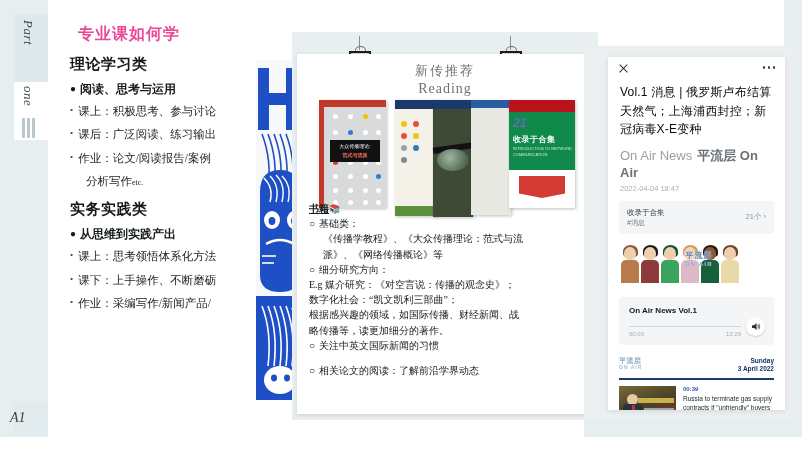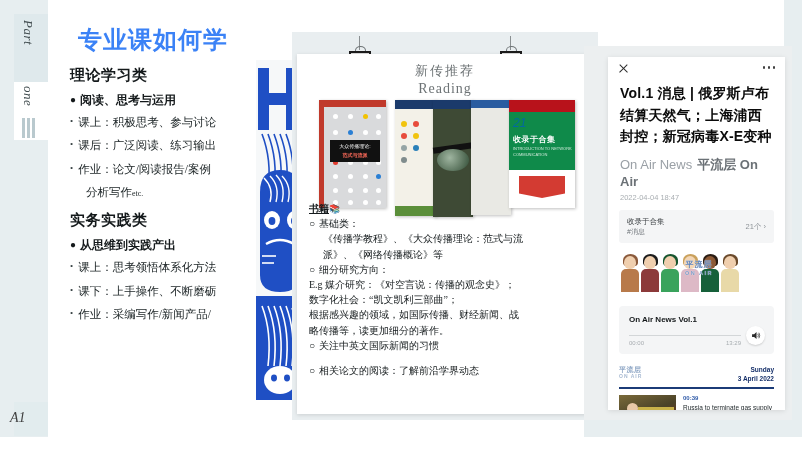--- a/index.html
+++ b/index.html
@@ -54,22 +54,22 @@
     font-family:"Liberation Serif","DejaVu Serif",serif;
     font-style:italic;font-size:14px;color:#404040;
   }
   
   .col-left{
     position:absolute;left:70px;top:16px;width:180px;
     font-family:"Liberation Serif","DejaVu Serif",serif;
     color:#1d2426;
   }
   .h-main{
-    font-size:24px;font-weight:700;letter-spacing:1px;
-    margin:8px 0 8px 8px;color:#3b82f6;
+    font-size:16px;font-weight:700;letter-spacing:1px;
+    margin:8px 0 8px 8px;color:#ec4899;
   }
   .h-sub{
     font-size:15px;font-weight:700;letter-spacing:.5px;
     margin:10px 0 7px 0;color:#14191b;
   }
   .b-lead{
     font-size:12px;font-weight:700;margin:6px 0 4px 0;color:#14191b;
     display:flex;align-items:flex-start;gap:4px;line-height:1.35;
   }
   .b-lead .dot{font-size:10px;line-height:1.5;}
@@ -139,21 +139,21 @@
   .bk3{left:120px;width:40px;height:108px;background:#3e4a35;border-top:9px solid #1b3a6b;}
   .bk3 .globe{
     position:absolute;left:4px;top:40px;width:32px;height:22px;border-radius:50%;
     background:radial-gradient(circle at 40% 40%,#9fb5a0,#2f4a33);
   }
   .bk3 .slash{position:absolute;left:0;top:36px;width:40px;height:6px;background:#111;transform:rotate(-8deg);}
   .bk4{left:158px;width:40px;height:107px;background:#e9e9e4;border-top:8px solid #2a5ca0;}
   .bk5{left:196px;width:66px;height:108px;background:#ffffff;}
   .bk5 .topbar{position:absolute;left:0;top:0;right:0;height:12px;background:#b8121b;}
   .bk5 .green{position:absolute;left:0;top:12px;right:0;height:58px;background:#0f8a4a;}
-  .bk5 .num{position:absolute;left:4px;top:16px;color:#0369a1;font-size:12px;font-weight:400;font-style:italic;}
+  .bk5 .num{position:absolute;left:4px;top:16px;color:#8b5cf6;font-size:12px;font-weight:400;font-style:italic;}
   .bk5 .ct{position:absolute;left:4px;top:34px;color:#fff;font-size:8px;font-weight:700;letter-spacing:.5px;}
   .bk5 .en2{position:absolute;left:4px;top:46px;color:#cfe9d9;font-size:4px;line-height:1.4;}
   .bk5 .redflag{position:absolute;left:10px;top:76px;width:46px;height:22px;background:#d33b32;clip-path:polygon(0 0,100% 0,100% 80%,50% 100%,0 80%);}
   .note-body{
     position:absolute;left:12px;top:148px;right:8px;
     font-family:"Liberation Serif","DejaVu Serif",serif;
     font-size:10px;line-height:1.42;color:#151b1d;
   }
   .note-body .u{text-decoration:underline;font-weight:700;}
   .nb-line{margin:0 0 1px 0;white-space:nowrap;}
@@ -176,21 +176,21 @@
   .ph-close:before,.ph-close:after{
     content:"";position:absolute;left:0;top:5px;width:11px;height:1.3px;background:#2b2b2b;
   }
   .ph-close:before{transform:rotate(45deg);}
   .ph-close:after{transform:rotate(-45deg);}
   .ph-more{
     position:absolute;right:10px;top:9px;display:flex;gap:2.5px;cursor:pointer;
   }
   .ph-more i{width:2.5px;height:2.5px;border-radius:50%;background:#404040;}
   .art-title{
-    margin:4px 12px 0 12px;font-size:14px;font-weight:700;color:#0b0b0b;
+    margin:4px 12px 0 12px;font-size:12px;font-weight:400;color:#0b0b0b;
     line-height:1.55;letter-spacing:.2px;
   }
   .art-meta{
     margin:8px 12px 0 12px;font-size:13px;color:#9aa0a6;
   }
   .art-meta .acct{color:#6b7176;font-weight:700;margin-left:5px;}
   .art-date{margin:4px 12px 0 12px;font-size:7.5px;color:#a9aeb2;}
   .collect{
     margin:8px 11px 0 11px;background:#f4f5f6;border-radius:3px;
     padding:6px 8px;display:flex;align-items:center;justify-content:space-between;

